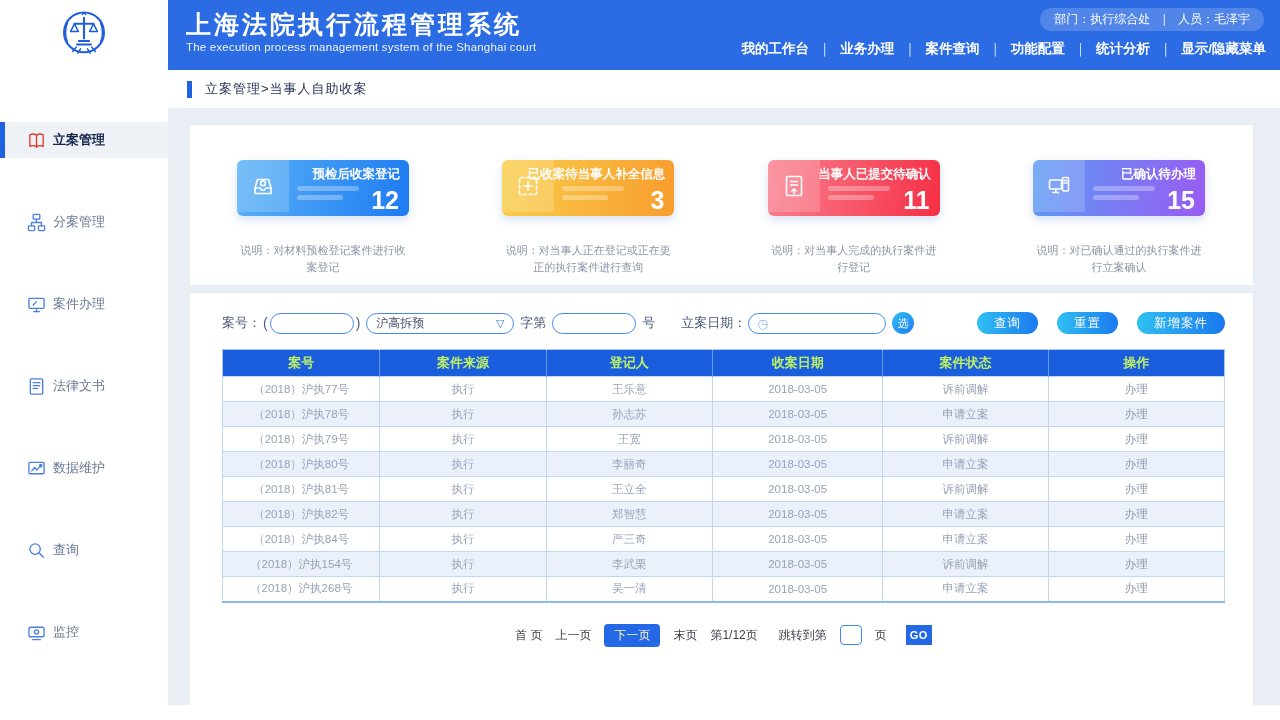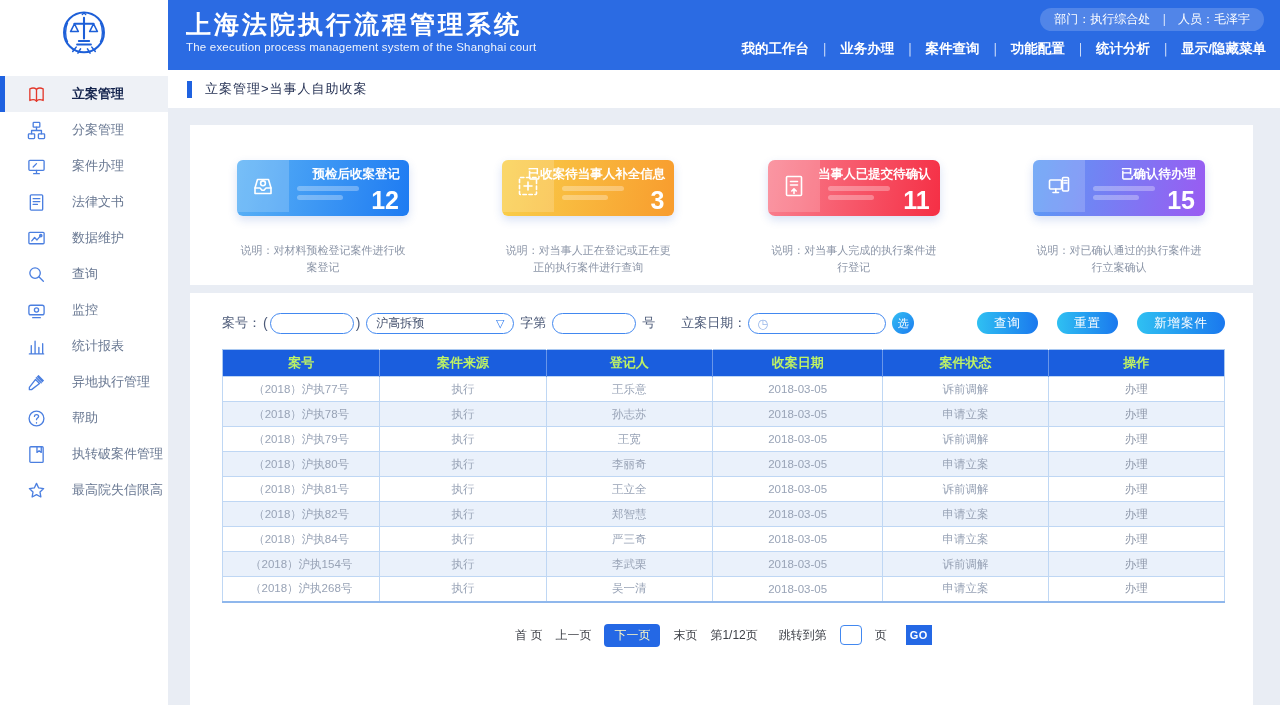--- a/index.html
+++ b/index.html
@@ -14,21 +14,21 @@
   .logo-box { position:absolute; left:0; top:0; width:168px; height:70px; background:#ffffff; display:flex; align-items:center; justify-content:center; }
   .title-block { position:absolute; left:186px; top:9px; color:#fff; }
   .title-block h1 { font-size:25px; font-weight:bold; letter-spacing:3px; line-height:30px; }
   .title-block .subtitle { font-size:11.5px; color:rgba(255,255,255,.92); margin-top:2px; letter-spacing:.2px; }
   .user-badge { position:absolute; right:16px; top:8px; height:23px; border-radius:12px; background:rgba(255,255,255,.18); display:flex; align-items:center; padding:0 14px; color:#fff; font-size:12px; gap:8px; }
   .top-nav { position:absolute; right:14px; top:40px; display:flex; align-items:center; color:#fff; font-size:13.5px; font-weight:bold;margin-left:32px; }
   .nav-item { cursor:pointer; white-space:nowrap; }
   .nav-item:not(:last-child)::after { content:"｜"; margin:0 9px; font-weight:normal; opacity:.9; }
   
   .sidebar { position:absolute; left:0; top:70px; width:168px; height:635px; background:#ffffff; padding-top:6px; z-index:4; }
-  .side-item { position:relative; height:36px; display:flex; align-items:center; padding-left:27px; gap:26px; color:#697892; font-size:13px; cursor:pointer; }
+  .side-item { position:relative; height:36px; display:flex; align-items:center; padding-left:27px; gap:7px; color:#697892; font-size:13px; cursor:pointer;margin-top:46px; }
   .side-item .side-icon { width:19px; height:19px; color:#4b7fe0; display:flex; align-items:center; justify-content:center; }
   .side-item .side-icon svg { width:19px; height:19px; }
   .side-item.active { background:#eef1f6; color:#14244d; font-weight:bold; }
   .side-item.active::before { content:""; position:absolute; left:0; top:0; bottom:0; width:5px; background:#1f62e0; }
   .side-item.active .side-icon { color:#e3392c; }
   
   .main { position:absolute; left:168px; top:70px; width:1112px; height:635px; }
   .breadcrumb-bar { height:38px; background:#fff; display:flex; align-items:center; padding-left:19px; }
   .crumb-accent { width:5px; height:17px; background:#1f62e0; margin-right:13px; }
   .breadcrumb-text { font-size:13px; color:#273355; letter-spacing:1px; }
@@ -258,21 +258,21 @@
               </svg>
             </div>
       <div class="stripe s1"></div>
       <div class="stripe s2"></div>
       <div class="card-title">已收案待当事人补全信息</div>
       <div class="card-value">3</div>
     </div>
     <div class="card-desc">说明：对当事人正在登记或正在更正的执行案件进行查询</div>
   </div>
         <div class="card-wrap">
-    <div class="card" style="background: linear-gradient(100deg, rgb(249, 128, 143), rgb(245, 47, 69)); border-radius: 7px;">
+    <div class="card" style="background: linear-gradient(100deg, rgb(249, 128, 143), rgb(245, 47, 69));">
       <div class="icon-cell">
               <svg viewBox="0 0 24 24" fill="none" stroke="#fff" stroke-width="1.6" stroke-linecap="round" stroke-linejoin="round">
                 <rect x="4.5" y="2.5" width="15" height="19" rx="1"></rect>
                 <path d="M8.5 7.5h7M8.5 11h7M12 19.5v-4.5M9.8 17l2.2-2.2L14.2 17"></path>
               </svg>
             </div>
       <div class="stripe s1"></div>
       <div class="stripe s2"></div>
       <div class="card-title">当事人已提交待确认</div>
       <div class="card-value">11</div>

